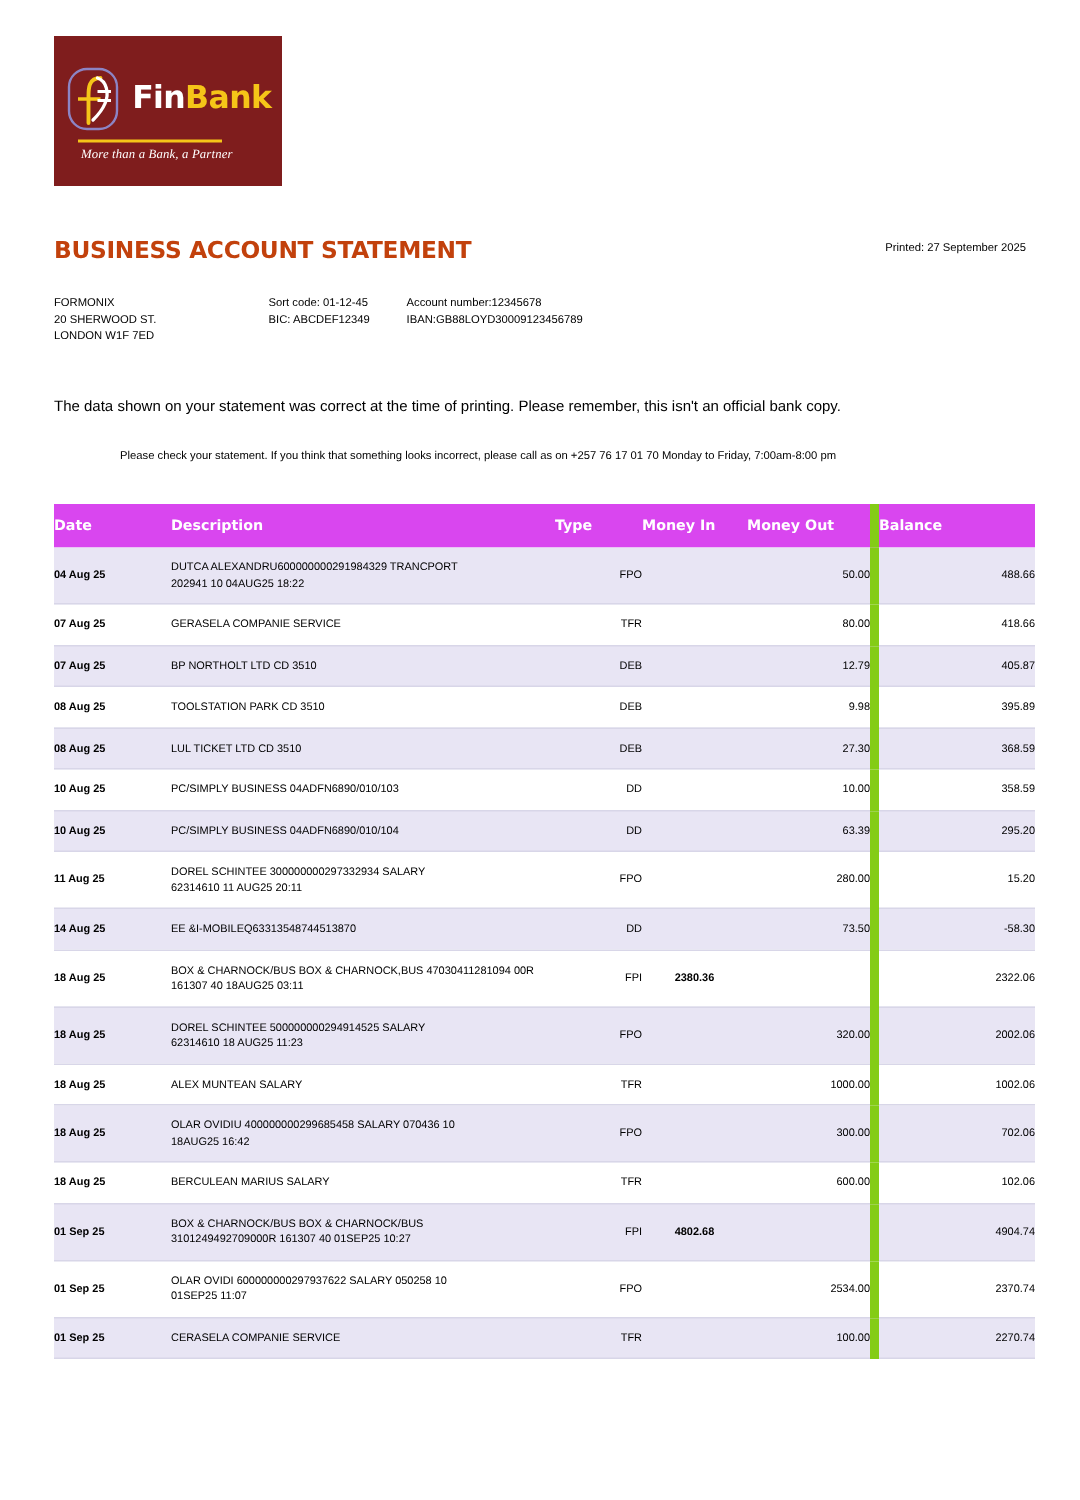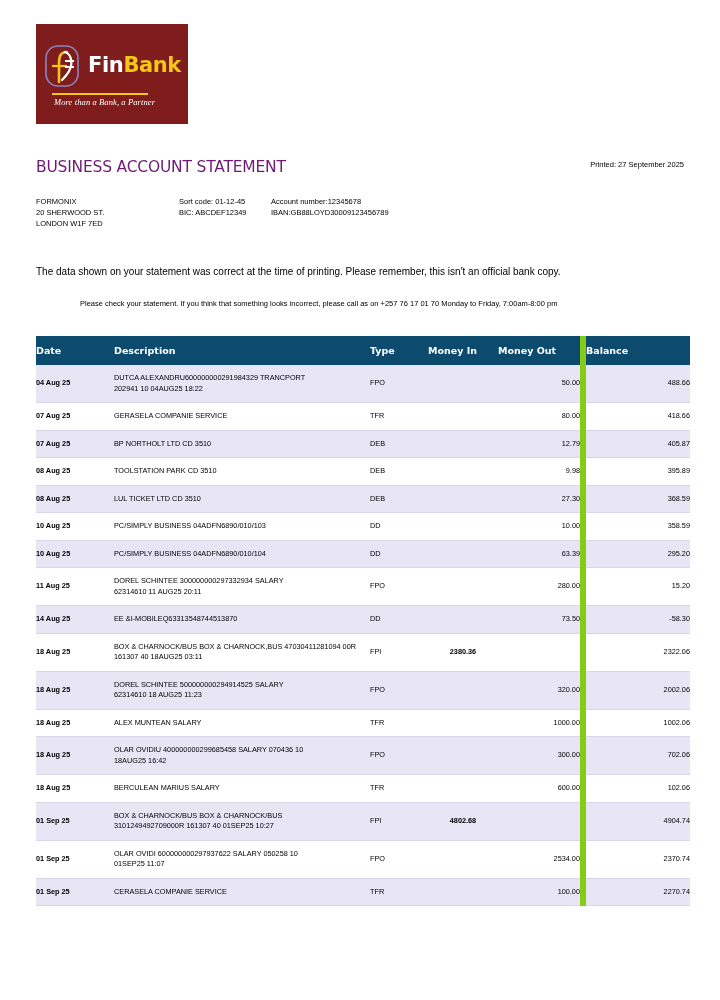--- a/index.html
+++ b/index.html
@@ -77,22 +77,22 @@
     left: 36px;
     top: 158px;
     width: 648px;
     display: flex;
     align-items: flex-start;
     justify-content: space-between;
   }
   .doc-title {
     font-family: "DejaVu Sans", sans-serif;
     font-size: 15.5px;
-    font-weight: normal;
-    color: #701a75;
+    font-weight: bold;
+    color: #c2410c;
     letter-spacing: -0.2px;
     white-space: nowrap;
   }
   .printed {
     font-size: 7.5px;
     color: #000000;
     padding-top: 2px;
     white-space: nowrap;
   }
 
@@ -133,21 +133,21 @@
   
   .tbl {
     position: absolute;
     left: 36px;
     top: 336px;
     width: 648px;
     border-collapse: collapse;
     table-layout: fixed;
   }
   .tbl thead th {
-    background: #0c4a6e;
+    background: #d946ef;
     color: #ffffff;
     font-size: 9.5px;
     font-weight: bold;
     padding: 9px 0 9px 0;
     text-align: left;
     white-space: nowrap;
     font-family: "DejaVu Sans", sans-serif;
   }
   th.c-date   { width: 78px;  padding-left: 10px; }
   th.c-desc   { width: 256px; padding-left: 6px; }
@@ -164,21 +164,21 @@
     border-bottom: 1px solid #d8d6e8;
     line-height: 10.5px;
   }
   td.t-date {
     font-weight: bold;
     font-size: 7.6px;
     padding-left: 10px;
     white-space: nowrap;
   }
   td.t-desc { padding-left: 6px; padding-right: 8px; }
-  td.t-type { text-align: left; }
+  td.t-type { text-align: right; }
   td.t-in   { text-align: center; font-weight: bold; }
   td.t-out  { text-align: right; padding-right: 14px; }
   td.t-bal  { text-align: right; padding-right: 10px; }
 
   tr.alt td { background: #e8e5f4; }
   tr.plain td { background: #ffffff; }
 
   
   .tbl .t-out, .tbl th.c-out { border-right: 6px solid #84cc16; }
 

